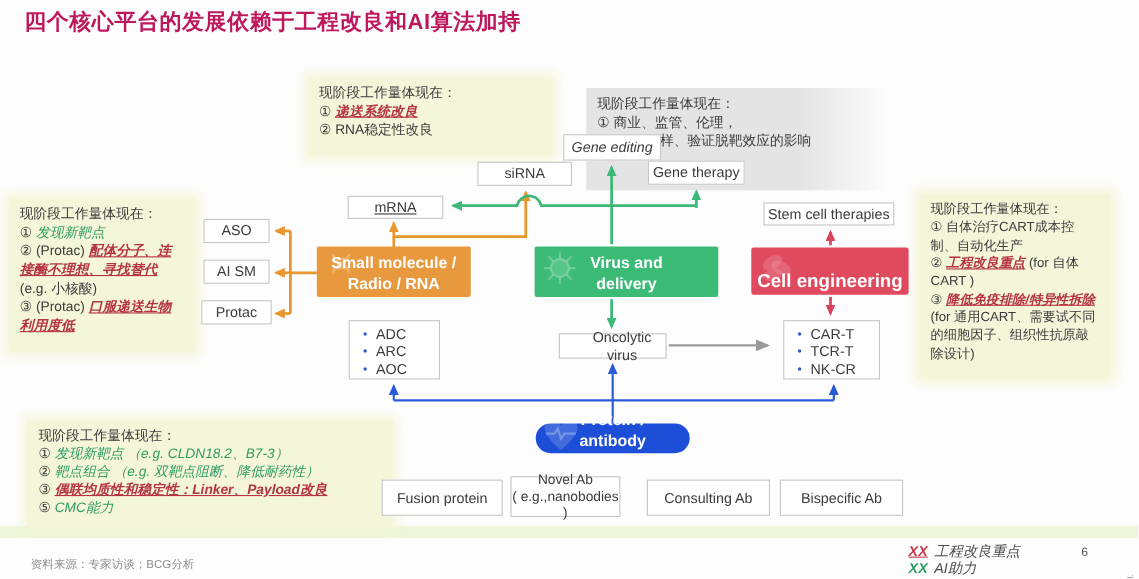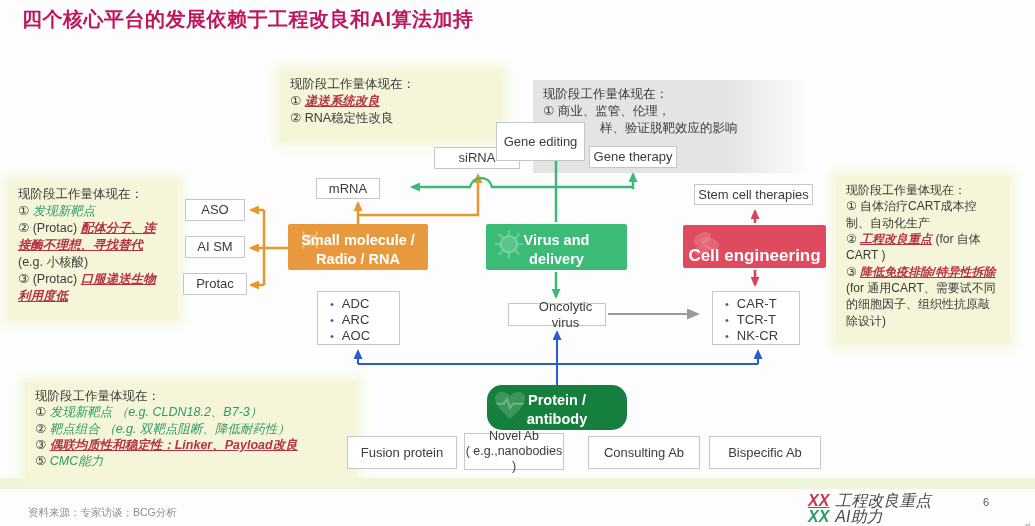--- a/index.html
+++ b/index.html
@@ -28,21 +28,21 @@
   .li-row{display:flex;gap:8px;line-height:16px;align-items:center;}
   .bullet{color:#2a5bd7;font-size:11px;}
   
   .platform{position:absolute;color:#fff;font-weight:bold;display:flex;align-items:flex-end;
             justify-content:center;text-align:center;box-sizing:border-box;z-index:3;
             border-radius:2px;font-size:14.5px;line-height:1.35;}
   .platform .icon{position:absolute;left:5px;top:50%;transform:translateY(-50%);opacity:.55;}
   .platform.cellbox{font-size:17px;}
   
   .source{position:absolute;left:28px;top:506px;font-size:10.5px;color:#8f8f8f;z-index:3;}
-  .legend{position:absolute;left:808px;top:493px;font-size:16px;z-index:3;line-height:16px;}
+  .legend{position:absolute;left:826px;top:493px;font-size:13px;z-index:3;line-height:16px;}
   .legend-row{display:flex;gap:6px;align-items:baseline;}
   .mark-eng{color:#c23a4b;font-weight:bold;font-style:italic;text-decoration:underline;}
   .mark-ai{color:#2e9c63;font-weight:bold;font-style:italic;}
   .legend-label{color:#4a4a4a;font-style:italic;}
   .page-num{position:absolute;left:983px;top:496px;font-size:11px;color:#555;z-index:3;}
   .copyright{position:absolute;right:3px;bottom:4px;transform-origin:100% 100%;
              transform:rotate(-90deg);font-size:7.5px;color:#9a9a9a;white-space:nowrap;z-index:3;}
   .band{position:absolute;left:0;top:478px;width:1035px;height:11px;
         background:rgba(205,232,150,.35);z-index:0;}
   svg.wires{position:absolute;left:0;top:0;z-index:2;pointer-events:none;}
@@ -138,49 +138,49 @@
     </g>
   </svg>
 
   <div class="platform" style="left: 288px; top: 224px; width: 140px; height: 46px; background: rgb(233, 153, 61);">
     <span class="icon">
       <svg width="34" height="34" viewBox="0 0 24 24" fill="none" stroke="#fff" stroke-opacity=".5" stroke-width="1.6">
         <path d="M7,3 C7,9 17,9 17,15 M17,3 C17,9 7,9 7,15 M8,6 H16 M8,12 H16"></path>
       </svg></span>
     <span>Small molecule /<br>Radio / RNA</span>
   </div>
-  <div class="platform" style="left: 486px; top: 224px; width: 141px; height: 46px; background: rgb(60, 187, 119);">
+  <div class="platform" style="left: 486px; top: 224px; width: 167px; height: 46px; background: rgb(60, 187, 119);">
     <span class="icon">
       <svg width="36" height="36" viewBox="0 0 24 24" stroke="#fff" stroke-opacity=".45" stroke-width="1.4" fill="rgba(255,255,255,.25)">
         <circle cx="12" cy="12" r="5.5"></circle>
         <path d="M12,6.5 V2.5 M12,17.5 V21.5 M6.5,12 H2.5 M17.5,12 H21.5 M8,8 L5,5 M16,8 L19,5 M8,16 L5,19 M16,16 L19,19"></path>
       </svg></span>
     <span>Virus and<br>delivery</span>
   </div>
   <div class="platform cellbox" style="left: 683px; top: 225px; width: 143px; height: 43px; background: rgb(224, 74, 95);">
     <span class="icon">
       <svg width="38" height="38" viewBox="0 0 24 24" fill="rgba(255,255,255,.28)">
         <ellipse cx="9" cy="9" rx="6" ry="3.6" transform="rotate(-30 9 9)"></ellipse>
         <ellipse cx="14" cy="12" rx="6" ry="3.6" transform="rotate(25 14 12)"></ellipse>
         <ellipse cx="9" cy="16" rx="5.5" ry="3.2" transform="rotate(-15 9 16)"></ellipse>
       </svg></span>
     <span>Cell engineering</span>
   </div>
-  <div class="platform" style="left: 487px; top: 385px; width: 140px; height: 45px; background: #15803d; border-radius: 15px;">
+  <div class="platform" style="left: 487px; top: 385px; width: 140px; height: 27px; background: #1d4ed8; border-radius: 15px;">
     <span class="icon">
       <svg width="36" height="36" viewBox="0 0 24 24">
         <path d="M12,21 C5,15 2,11 2,7.5 C2,4.5 4.5,3 7,3 C9,3 11,4.5 12,6 C13,4.5 15,3 17,3 C19.5,3 22,4.5 22,7.5 C22,11 19,15 12,21 z" fill="rgba(255,255,255,.3)"></path>
         <path d="M3,11 H8 L10,8 L12,14 L14,11 H21" stroke="#fff" stroke-opacity=".6" stroke-width="1.4" fill="none"></path>
       </svg></span>
     <span>Protein /<br>antibody</span>
   </div>
 
   <div class="node" style="left:434px;top:147px;width:86px;height:22px;">siRNA</div>
-  <div class="node" style="left:316px;top:178px;width:64px;height:21px;">mRNA</div>
-  <div class="node" style="left:496px;top:122px;width:89px;height:39px;">Gene editing</div>
+  <div class="node" style="left:316px;top:178px;width:87px;height:21px;text-decoration:underline;">mRNA</div>
+  <div class="node" style="left:512px;top:122px;width:89px;height:24px;font-style:italic;">Gene editing</div>
   <div class="node" style="left:589px;top:146px;width:88px;height:22px;">Gene therapy</div>
   <div class="node" style="left:694px;top:184px;width:119px;height:21px;">Stem cell therapies</div>
   <div class="node" style="left:185px;top:199px;width:60px;height:22px;">ASO</div>
   <div class="node" style="left:185px;top:236px;width:60px;height:22px;">AI SM</div>
   <div class="node" style="left:183px;top:273px;width:64px;height:22px;">Protac</div>
   <div class="node listbox" style="left:317px;top:291px;width:83px;height:54px;">
       <div class="li-row">
         <span class="bullet">•</span>
         <span>ADC</span>
       </div>

